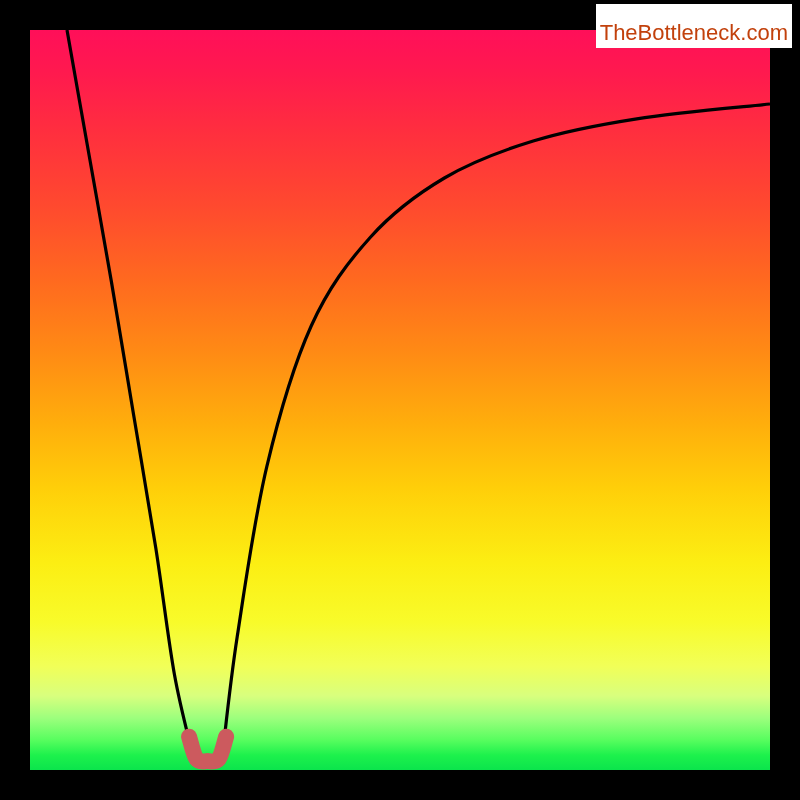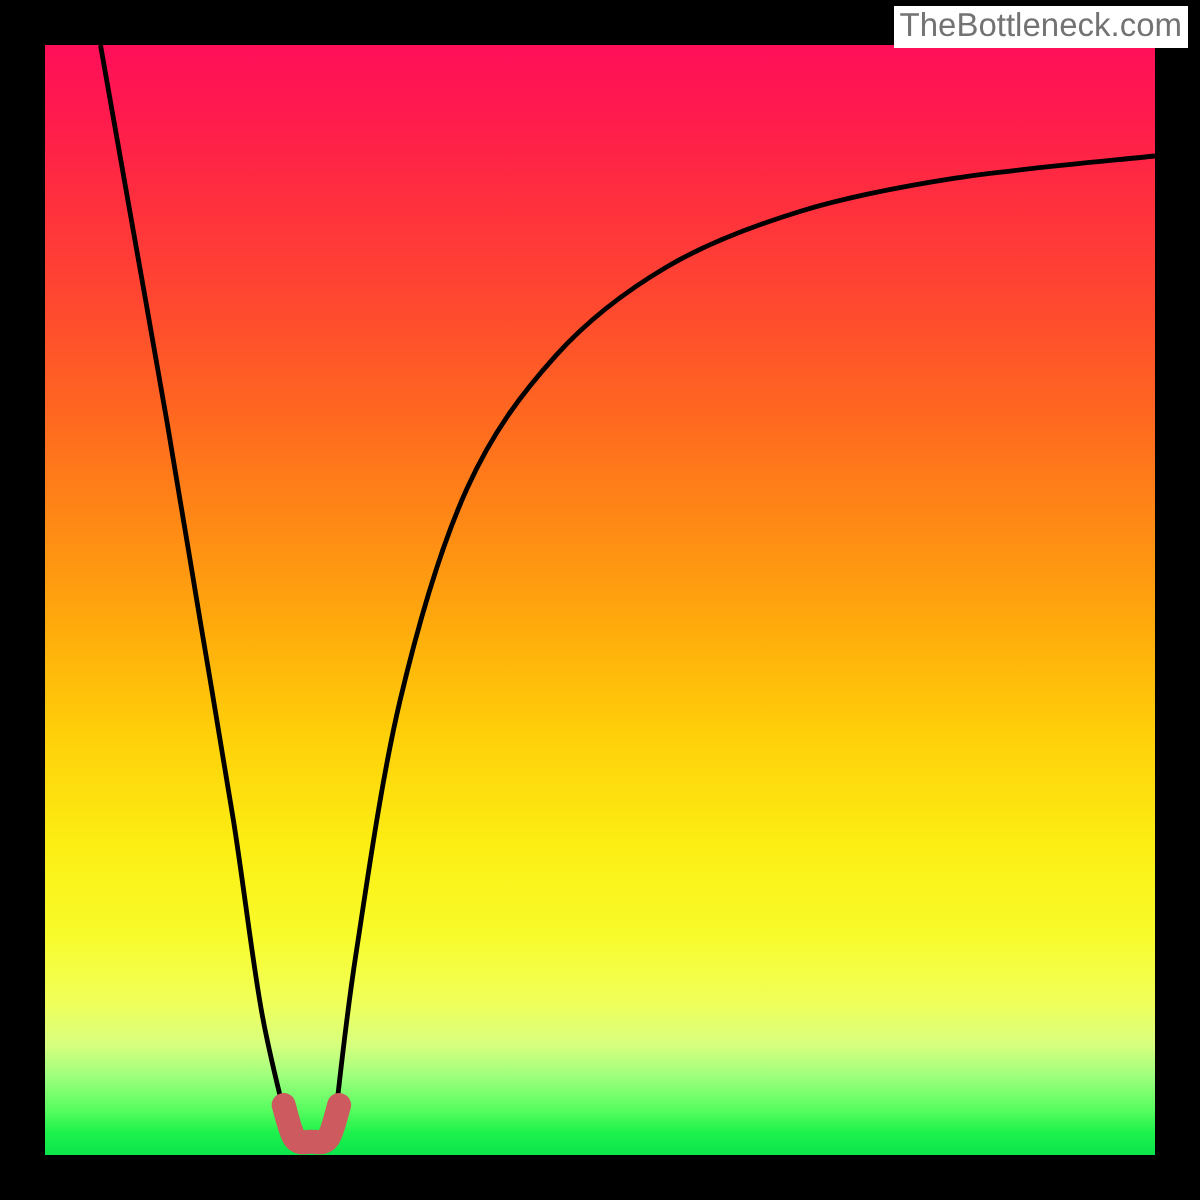--- a/index.html
+++ b/index.html
@@ -13,26 +13,26 @@
   .outer {
     width: 800px;
     height: 800px;
     background: #000;
     position: relative;
   }
   .watermark {
     position: absolute;
     top: 4px;
     right: 8px;
-    color: #737373;
+    color: #c2410c;
     font-size: 22px;
     font-weight: 400;
     z-index: 3;
     background: #fff;
-    padding: 0 4px 2px 4px;
+    padding: 16px 4px 2px 4px;
   }
   .plot {
     position: absolute;
     left: 30px;
     top: 30px;
     width: 740px;
     height: 740px;
     overflow: hidden;
   }
   .gradient {

